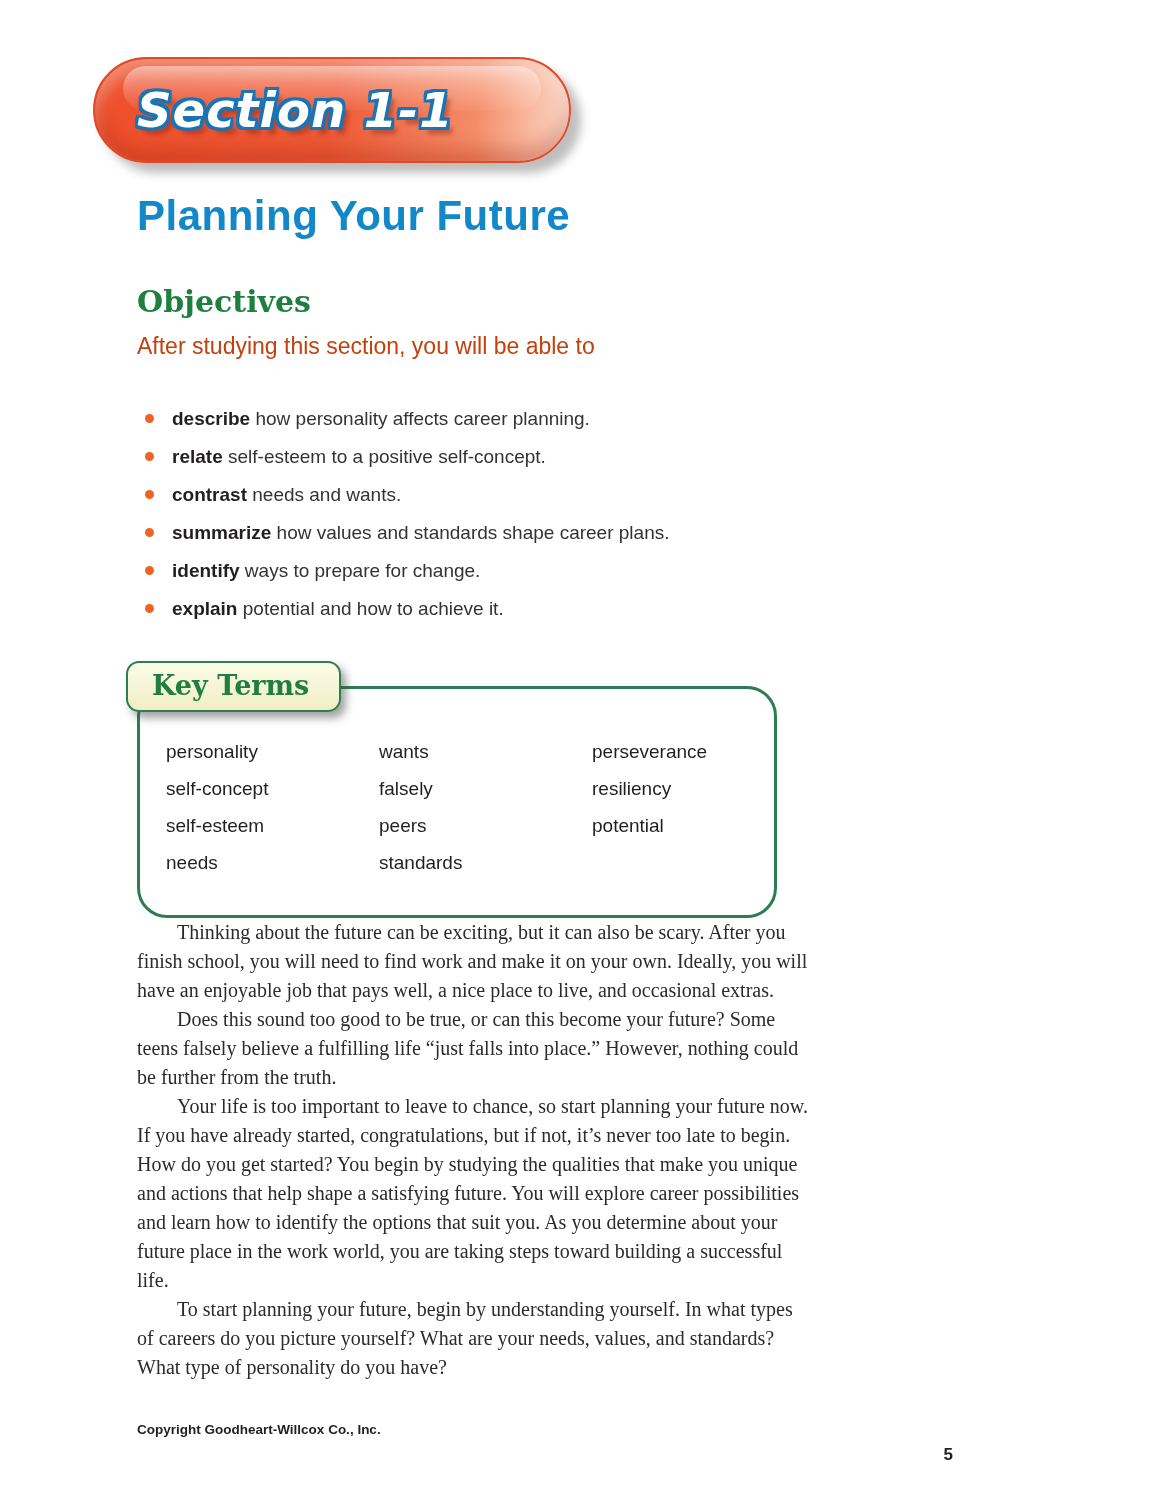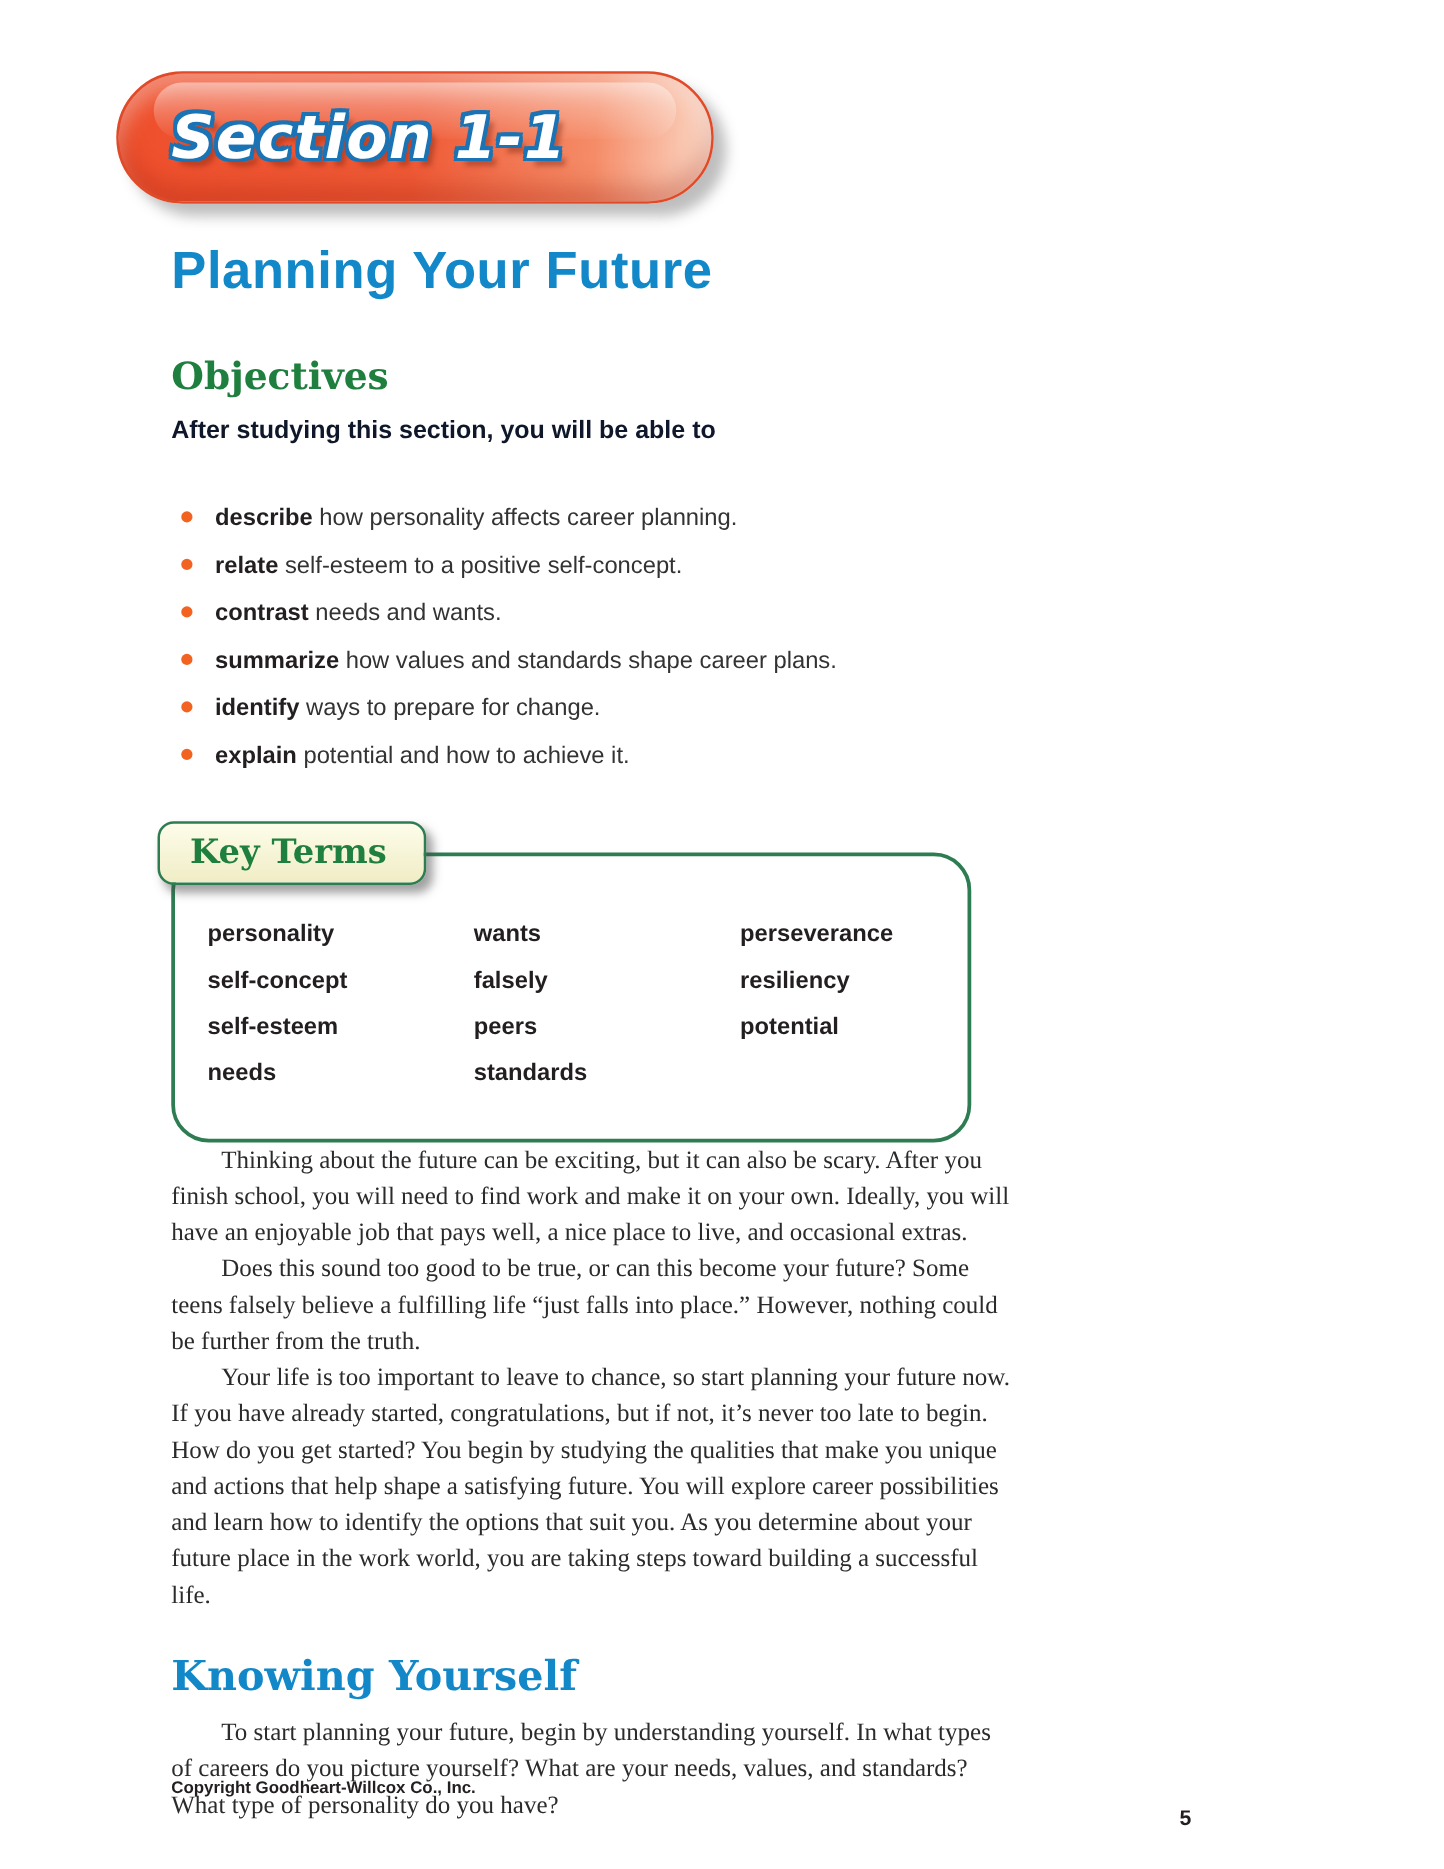--- a/index.html
+++ b/index.html
@@ -71,23 +71,23 @@
     width: 672px;
   }
   .objectives-heading {
     font-family: "DejaVu Serif", serif;
     font-weight: bold;
     font-size: 30px;
     color: #1e7f3e;
     margin-bottom: 14px;
   }
   .objectives-intro {
-    font-size: 20px;
-    font-weight: bold;
-    color: #0f172a;
+    font-size: 23px;
+    font-weight: normal;
+    color: #c2410c;
     margin-bottom: 14px;
   }
   .objectives-list {
     list-style: none;
     margin-bottom: 46px;
     margin-top: 48px;
   }
   .objectives-list li {
     display: flex;
     align-items: baseline;
@@ -130,21 +130,21 @@
     font-family: "DejaVu Serif", serif;
     font-weight: bold;
     font-size: 27px;
     color: #1e7f3e;
   }
   .keyterms-columns { display: flex; }
   .kt-col { width: 213px; }
   .kt-col:last-child { width: auto; }
   .kt-term {
     font-size: 19px;
-    font-weight: bold;
+    font-weight: normal;
     color: #231f20;
     margin-bottom: 15px;
   }
 
   
   .body-text { }
   .body-text p, .body-para {
     font-family: "Liberation Serif", serif;
     font-size: 20px;
     line-height: 29px;
@@ -244,21 +244,20 @@
         </div>
       </div>
     </div>
 
     <div class="body-text">
       <p>Thinking about the future can be exciting, but it can also be scary. After you finish school, you will need to find work and make it on your own. Ideally, you will have an enjoyable job that pays well, a nice place to live, and occasional extras.</p>
       <p>Does this sound too good to be true, or can this become your future? Some teens falsely believe a fulfilling life “just falls into place.” However, nothing could be further from the truth.</p>
       <p>Your life is too important to leave to chance, so start planning your future now. If you have already started, congratulations, but if not, it’s never too late to begin. How do you get started? You begin by studying the qualities that make you unique and actions that help shape a satisfying future. You will explore career possibilities and learn how to identify the options that suit you. As you determine about your future place in the work world, you are taking steps toward building a successful life.</p>
     </div>
 
-    <h2 class="knowing-heading">Knowing Yourself</h2>
     <p class="body-para">To start planning your future, begin by understanding yourself. In what types of careers do you picture yourself? What are your needs, values, and standards? What type of personality do you have?</p>
 
   </div>
 
   <div class="footer-copyright">Copyright Goodheart-Willcox Co., Inc.</div>
   <div class="footer-page-number">5</div>
 
 </div>
 
 </body></html>

